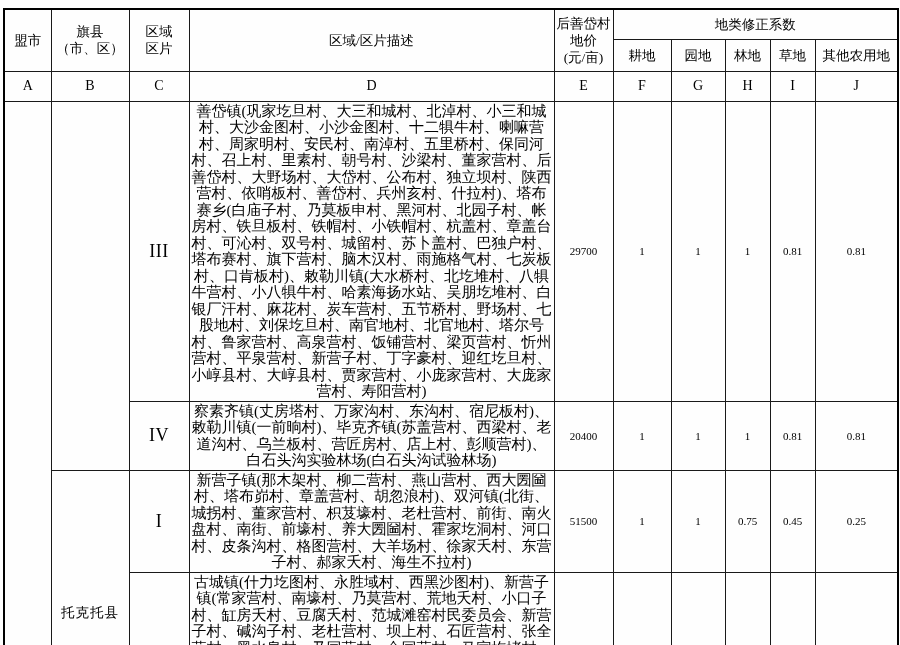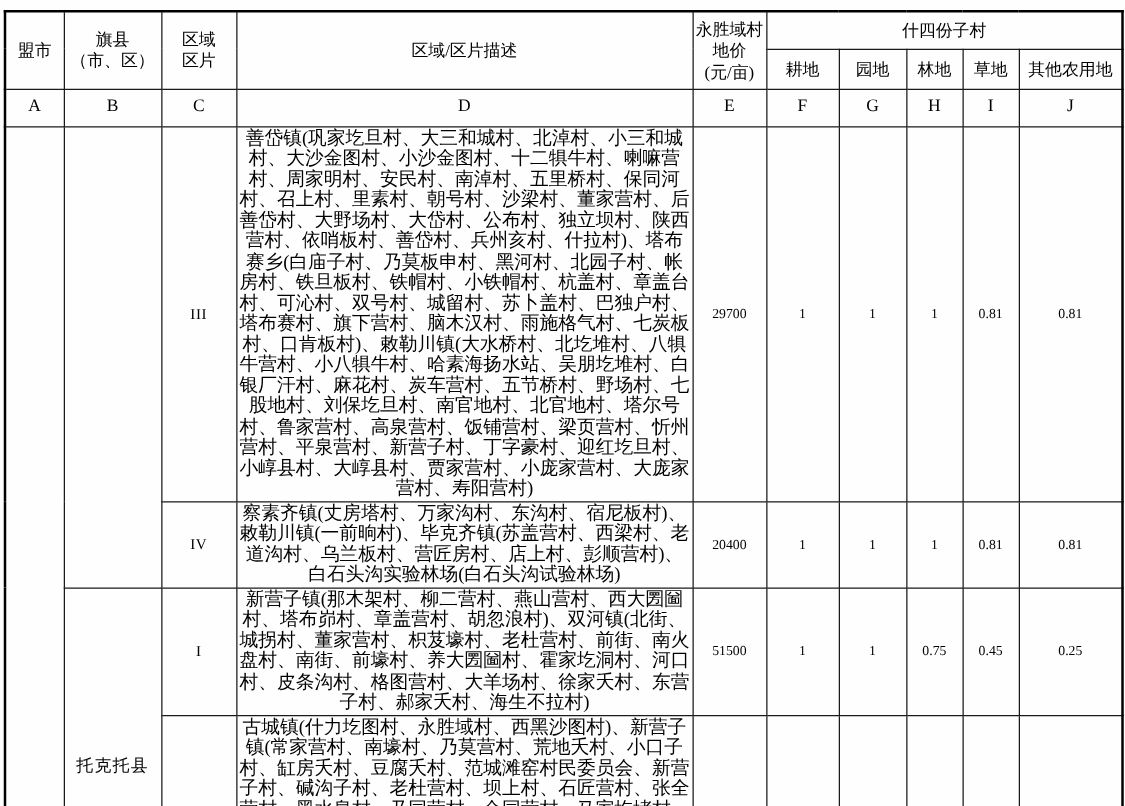--- a/index.html
+++ b/index.html
@@ -38,21 +38,21 @@
   th.hdr {
     font-size: 13.5px;
     line-height: 17px;
     white-space: pre-line;
   }
   td.letter {
     font-size: 14px;
     height: 30px;
   }
   td.zone {
-    font-size: 12px;
+    font-size: 18px;
     letter-spacing: 0.5px;
     margin-left: 12px;
   }
   td.desc {
     text-align: justify;
     text-justify: inter-ideograph;
     font-size: 15px;
     line-height: 16.5px;
     padding: 3px 3px 3px 4px;
     vertical-align: middle;
@@ -90,24 +90,24 @@
       <col style="width:83px">
     </colgroup>
     <tbody>
       <tr class="hrow1">
         <th class="hdr" rowspan="2">盟市</th>
         <th class="hdr" rowspan="2">旗县
 （市、区）</th>
         <th class="hdr" rowspan="2">区域
 区片</th>
         <th class="hdr" rowspan="2">区域/区片描述</th>
-        <th class="hdr" rowspan="2">永胜域村
+        <th class="hdr" rowspan="2">后善岱村
 地价
 (元/亩)</th>
-        <th class="hdr" colspan="5">什四份子村</th>
+        <th class="hdr" colspan="5">地类修正系数</th>
       </tr>
       <tr class="hrow2">
         <th class="hdr">耕地</th>
         <th class="hdr">园地</th>
         <th class="hdr">林地</th>
         <th class="hdr">草地</th>
         <th class="hdr">其他农用地</th>
       </tr>
       <tr class="lrow">
         <td class="letter">A</td>

